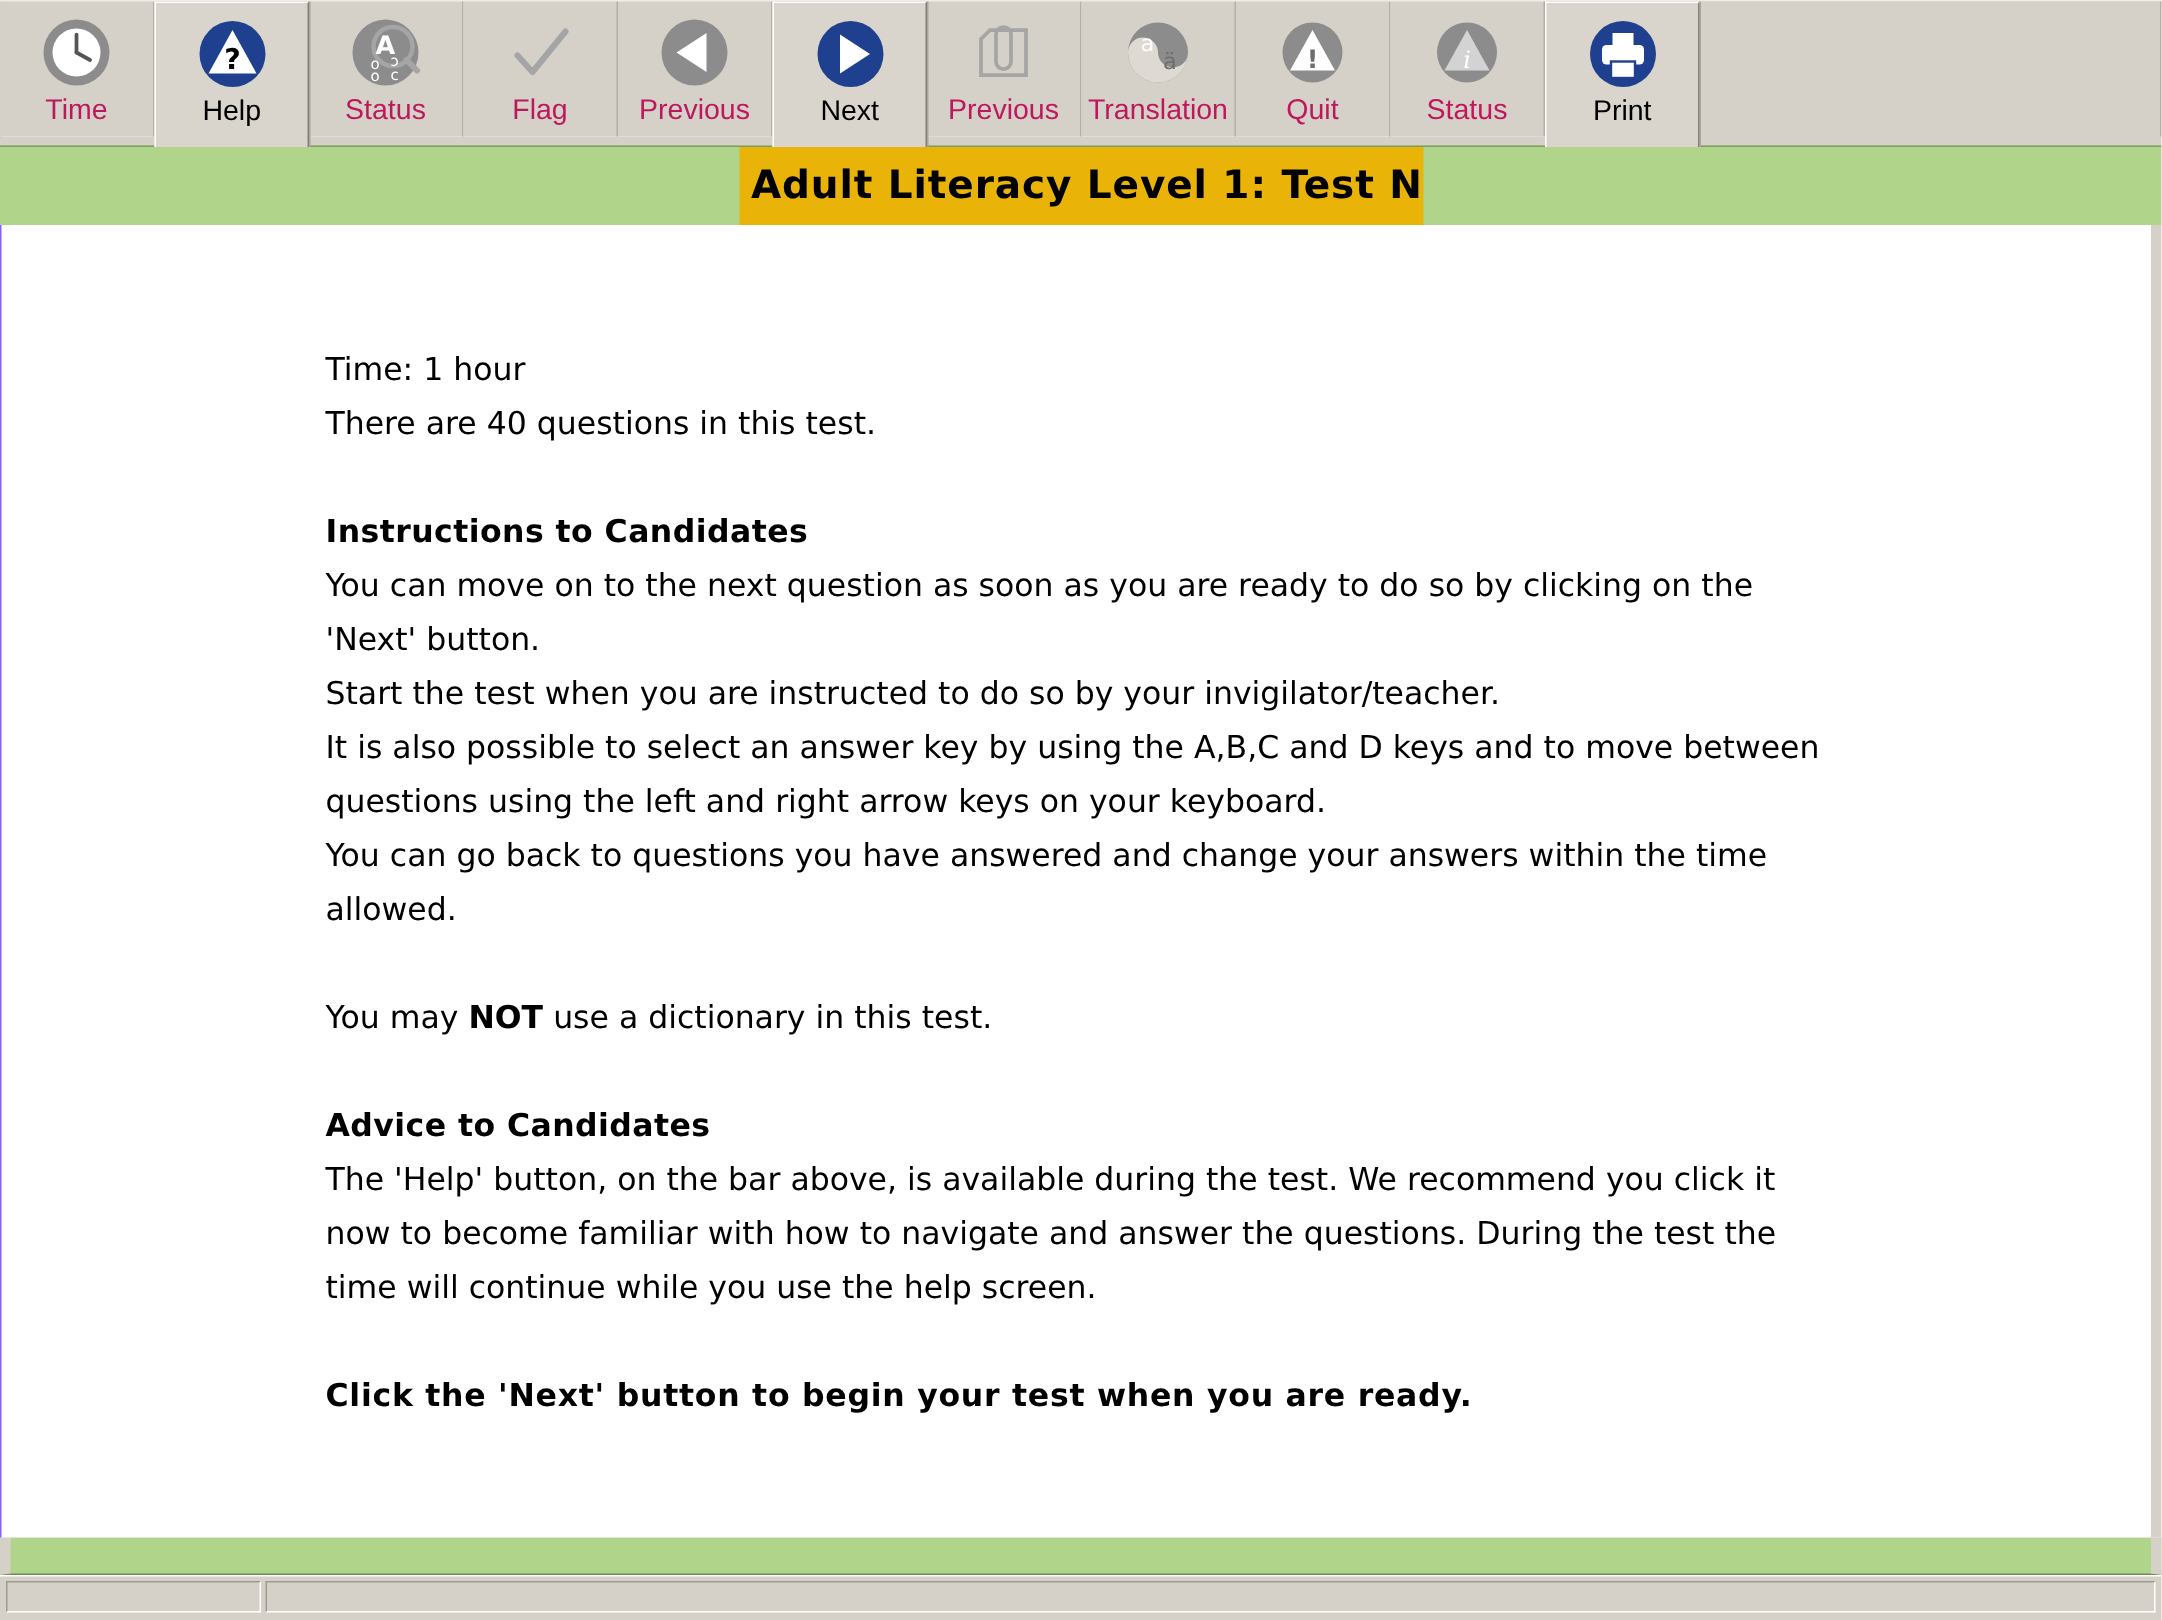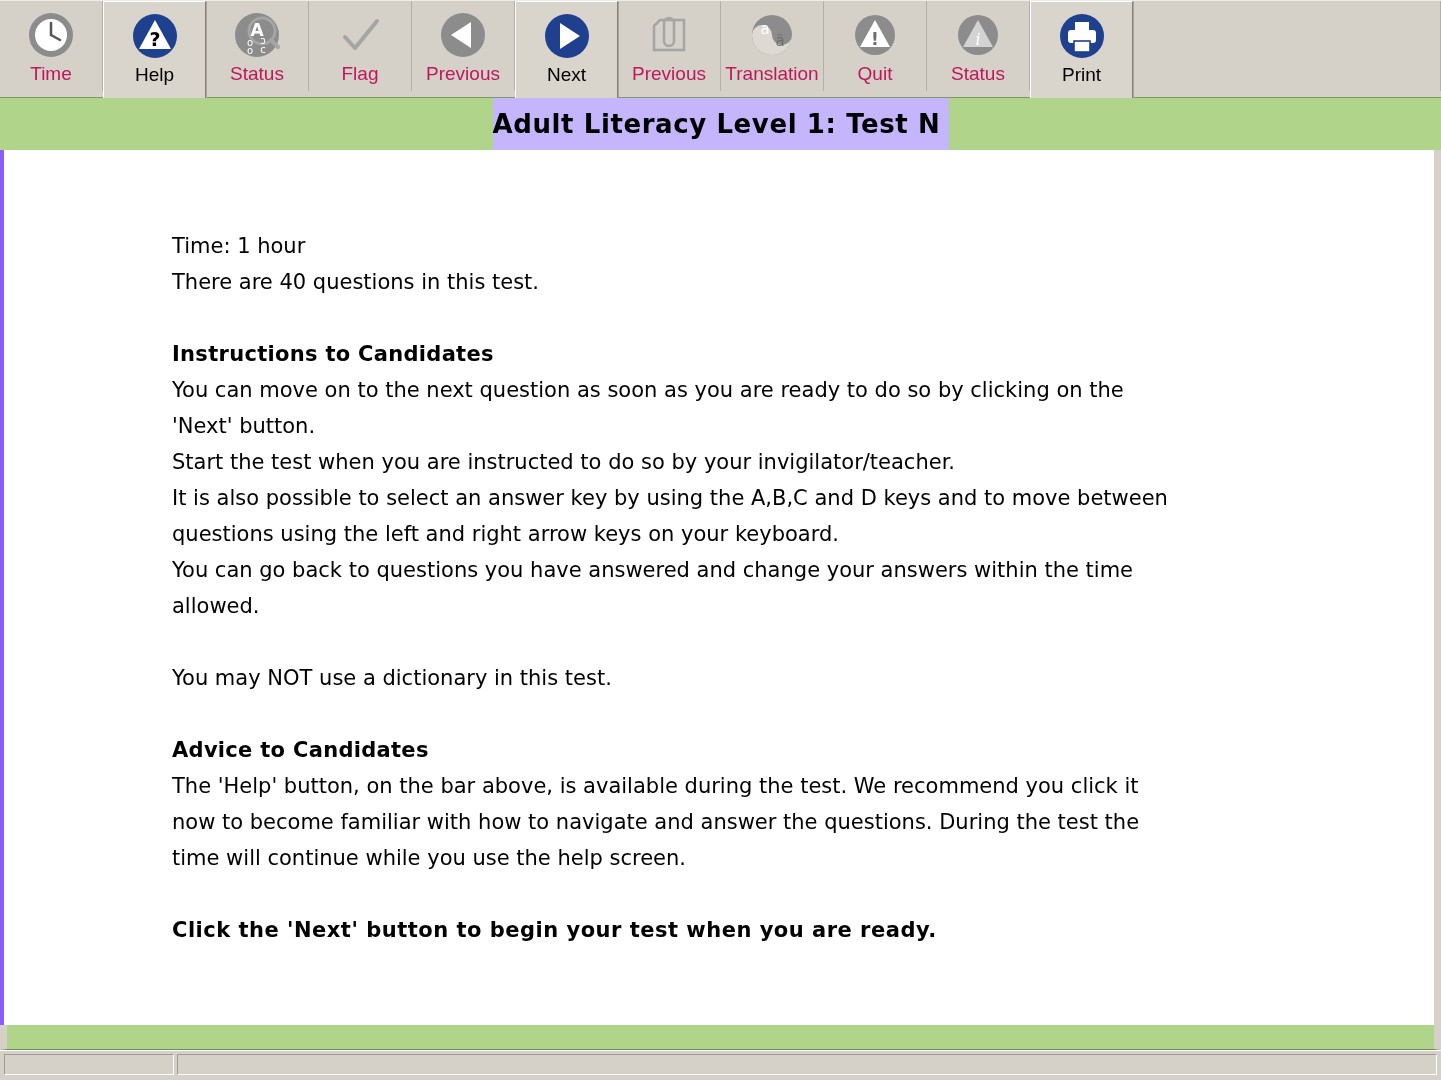--- a/index.html
+++ b/index.html
@@ -86,42 +86,43 @@
     height: 53px;
     background: #b0d48a;
     flex: 0 0 auto;
     border-top: 1px solid #7e9b63;
     display: flex;
     align-items: stretch;
     justify-content: center;
   }
   .title-plate {
     width: 456px;
-    background: #c4b5fd;
+    background: #eab308;
     display: flex;
     align-items: center;
-    justify-content: flex-start;
+    justify-content: flex-end;
   }
   .title-text {
     font-family: "DejaVu Sans", sans-serif;
     font-weight: bold;
     font-size: 26px;
     letter-spacing: 0.6px;
     color: #000000;
     white-space: nowrap;
   }
 
   
   .content {
     position: relative;
     flex: 1 1 auto;
     background: #ffffff;
-    border-left: 4px solid #8b5cf6;
+    border-left: 1px solid #8b5cf6;
     border-right: 7px solid #d5d0c8;
     overflow: hidden;
+    padding-left: 48px;
   }
   .doc {
     padding: 78px 0 0 168px;
     max-width: 1180px;
   }
   .doc p, .doc h3 {
     margin: 0;
     font-family: "DejaVu Sans", sans-serif;
     font-size: 21px;
     line-height: 36px;
@@ -130,21 +131,21 @@
   }
   .doc h3 {
     font-weight: bold;
     letter-spacing: 0.3px;
   }
   .doc .spacer { height: 36px; }
   .doc .closing {
     font-weight: bold;
     letter-spacing: 0.5px;
   }
-  .doc b { font-weight: normal; }
+  .doc b { font-weight: bold; }
 
   
   .footer-band {
     height: 25px;
     background: #b0d48a;
     flex: 0 0 auto;
     border-left: 7px solid #d5d0c8;
     border-right: 7px solid #d5d0c8;
     border-bottom: 1px solid #6f8d57;
   }

